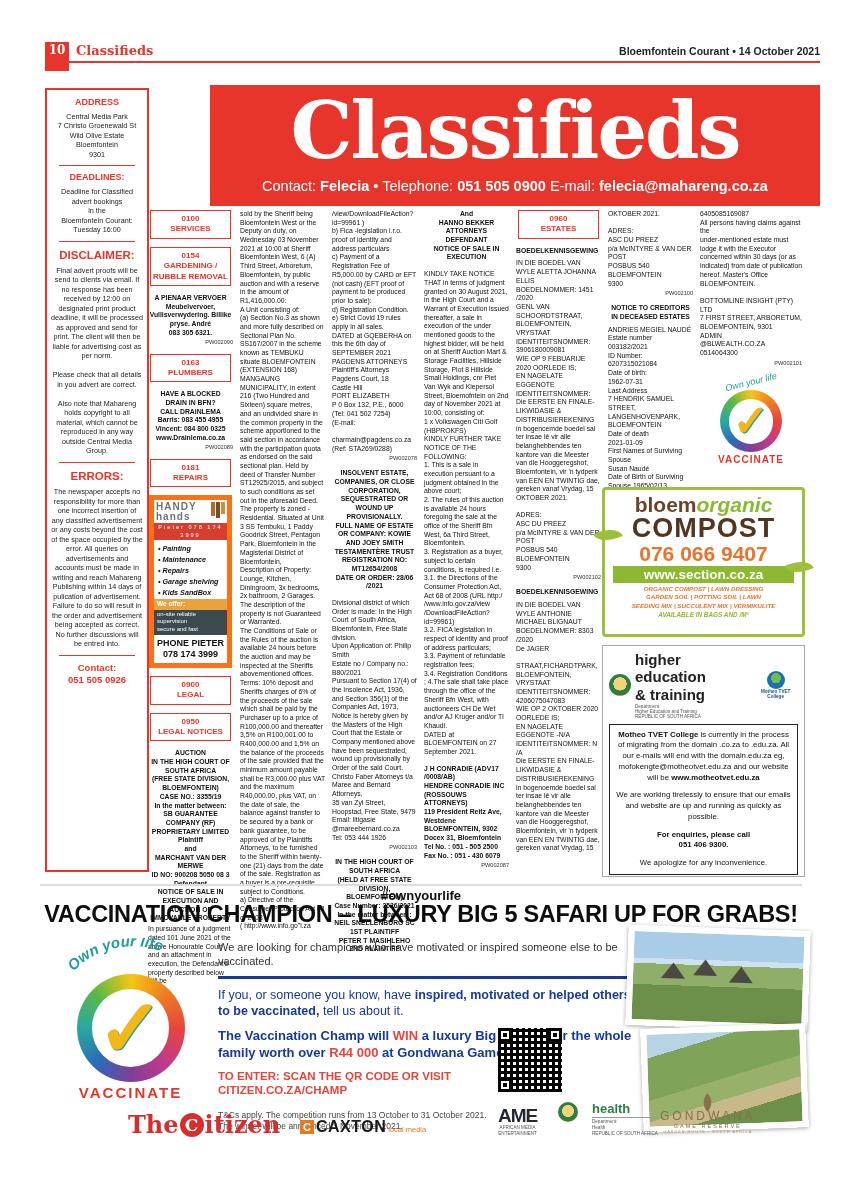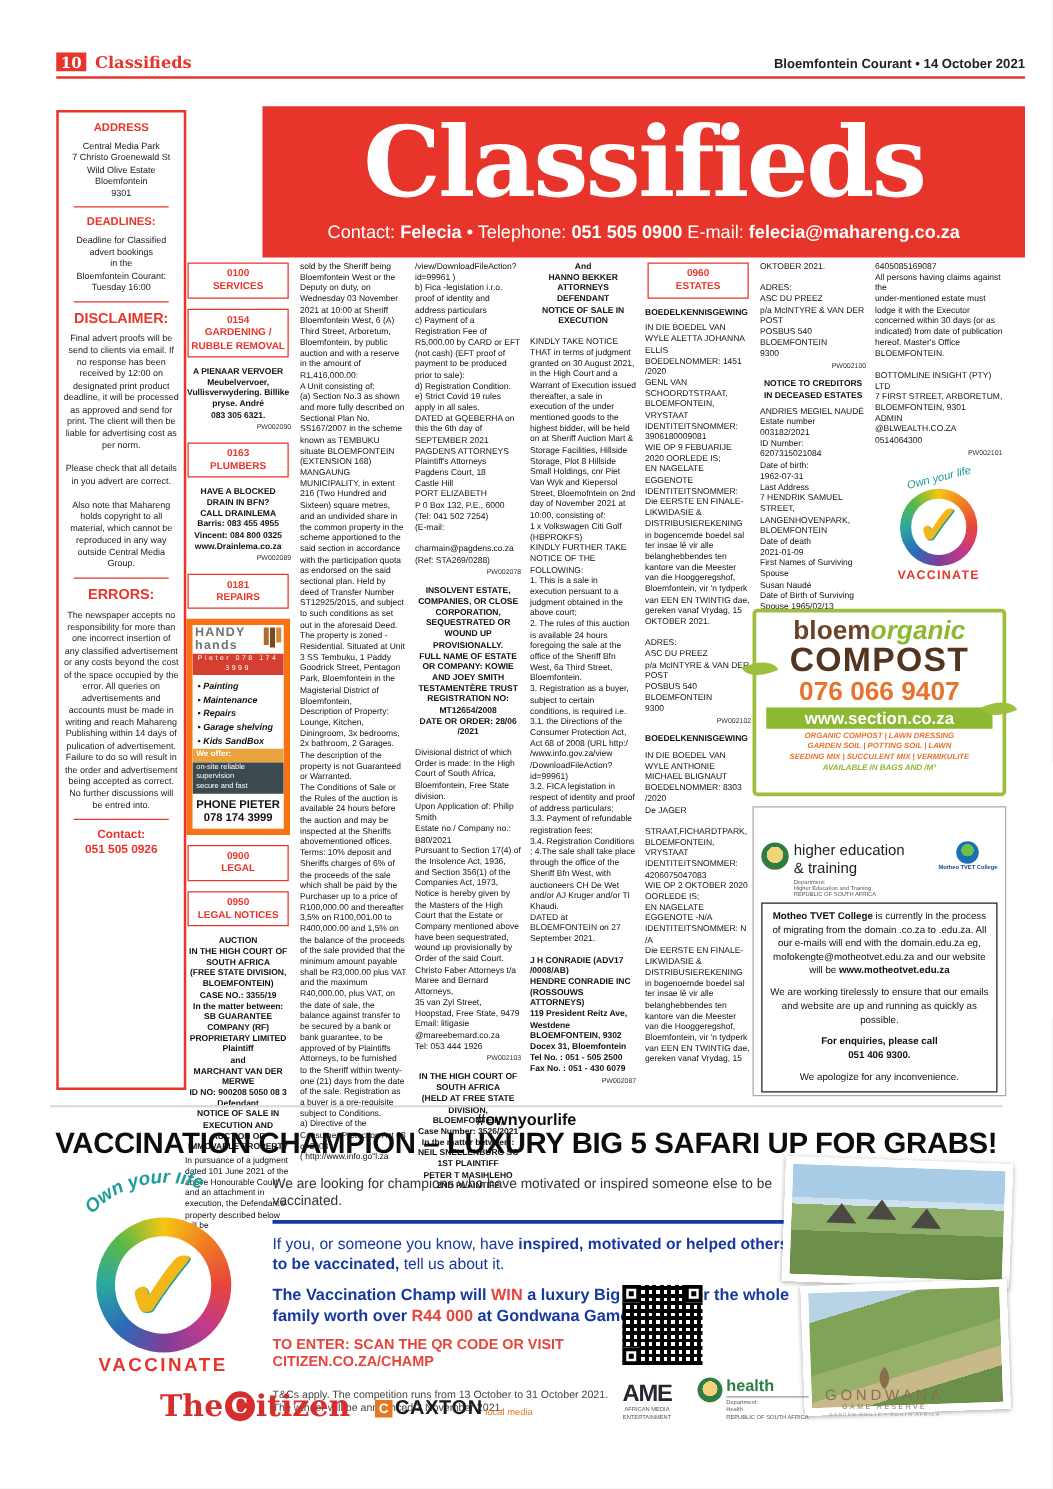--- a/index.html
+++ b/index.html
@@ -4,21 +4,21 @@
 <style>
   html,body{margin:0;padding:0;background:#e9e9e9;}
   #page{position:relative;width:842px;height:1191px;background:#fff;margin:0 auto;
         font-family:"Liberation Sans",sans-serif;color:#111;overflow:hidden;}
   .abs{position:absolute;}
   .pre{white-space:pre-line;}
   .b{font-weight:bold;}
   .c{text-align:center;}
 
   
-  .pgnum{left:45px;top:42px;width:24px;height:15px;background:#e8352b;color:#fff;
+  .pgnum{left:45px;top:42px;width:24px;height:29px;background:#e8352b;color:#fff;
          font-family:"DejaVu Serif",serif;font-weight:bold;font-size:12px;text-align:center;line-height:17px;}
   .seclabel{left:76px;top:43px;color:#e8352b;font-family:"DejaVu Serif",serif;font-weight:bold;font-size:13px;}
   .edition{right:22px;top:45px;font-size:10.5px;font-weight:bold;color:#222;}
   .hdr-rule{left:45px;top:61px;width:775px;height:1.5px;background:#e8352b;}
 
   
   .sidebar{left:45px;top:88px;width:104px;height:784px;border:2px solid #e8352b;
            box-sizing:border-box;padding:7px 4px;text-align:center;font-size:7.2px;line-height:1.32;color:#222;}
   .sidebar h4{margin:0 0 3px;color:#e8352b;font-size:9px;}
   .sidebar .bigh{font-size:11.5px;}
@@ -74,21 +74,21 @@
   .compost-web{background:#8cb832;color:#fff;font-weight:bold;font-size:13.5px;margin:1px 8px;padding:1px 0;}
   .compost-items{color:#e8732c;font-weight:bold;font-style:italic;font-size:6.2px;line-height:1.35;margin-top:2px;}
   .compost-note{color:#8cb832;font-weight:bold;font-style:italic;font-size:6.4px;margin-top:1px;}
 
   
   .motheo{left:602px;top:645px;width:203px;height:232px;border:1px solid #aaa;box-sizing:border-box;padding:5px 6px;}
   .mo-head{display:flex;align-items:center;gap:4px;margin-bottom:4px;}
   .coat{width:22px;height:22px;border-radius:50%;flex:0 0 auto;
         background:radial-gradient(circle at 50% 45%,#f3d37a 0 40%,#2e7d46 41% 70%,#b98a2e 71% 100%);}
   .mo-dept{font-size:7.5px;line-height:1.15;}
-  .mo-dept .t{font-size:12px;font-weight:normal;color:#222;white-space:pre-line;margin-top:23px;}
+  .mo-dept .t{font-size:15px;font-weight:bold;color:#222;white-space:pre-line;}
   .mo-dept .s{font-size:4.6px;color:#555;white-space:pre-line;margin-top:1px;}
   .mtc{margin-left:auto;text-align:center;}
   .mtc .globe{width:18px;height:18px;border-radius:50%;margin:0 auto;
         background:radial-gradient(circle at 50% 40%,#6fbf4a 0 35%,#1a6fb5 36% 100%);}
   .mtc .nm{font-size:4.6px;color:#1a4f8a;font-weight:bold;}
   .mo-box{border:1.5px solid #222;padding:5px 4px;text-align:center;font-size:7.8px;line-height:1.38;color:#111;}
   .mo-box p{margin:0 0 7px;}
 
   
   .btm-rule{left:40px;top:884px;width:762px;height:2px;background:#ddd;}
@@ -127,21 +127,21 @@
   .citizen .cc{display:inline-flex;width:24px;height:24px;border-radius:50%;background:#d62e2c;color:#fff;
                align-items:center;justify-content:center;font-size:17px;margin:0 1px;}
   .caxton{left:300px;top:1118px;display:flex;align-items:center;}
   .caxton .sq{width:14px;height:14px;background:#e87722;color:#fff;font-weight:bold;font-size:11px;
               display:flex;align-items:center;justify-content:center;margin-right:2px;}
   .caxton .nm{font-weight:bold;font-size:16px;color:#1a1a1a;letter-spacing:0.5px;}
   .caxton .sub{color:#e87722;font-size:7.5px;margin-left:2px;align-self:flex-end;padding-bottom:2px;}
   .ame{left:498px;top:1106px;text-align:center;}
   .ame .abbr{font-weight:bold;font-size:19px;color:#23272e;letter-spacing:-1px;line-height:1;}
   .ame .sub{font-size:4.6px;color:#555;white-space:pre-line;line-height:1.3;}
-  .health{left:558px;top:1102px;display:flex;gap:3px;}
+  .health{left:558px;top:1102px;display:flex;gap:14px;}
   .health .txt .nm{color:#2e7d46;font-weight:bold;font-size:13px;line-height:1;border-bottom:1px solid #999;padding-bottom:2px;}
   .health .txt .sub{font-size:4.6px;color:#555;white-space:pre-line;line-height:1.3;margin-top:1px;}
   .gond{left:660px;top:1096px;text-align:center;color:#8a6f4b;}
   .gond .leafmark{width:13px;height:13px;margin:0 auto 1px;background:#8a6f4b;border-radius:0 100% 0 100%;transform:rotate(45deg);}
   .gond .nm{font-size:12px;letter-spacing:3px;line-height:1.1;}
   .gond .sub{font-size:5.5px;letter-spacing:2px;}
   .gond .sub2{font-size:3.8px;letter-spacing:1px;color:#a5917a;margin-top:1px;}
 </style>
 </head>
 <body>

